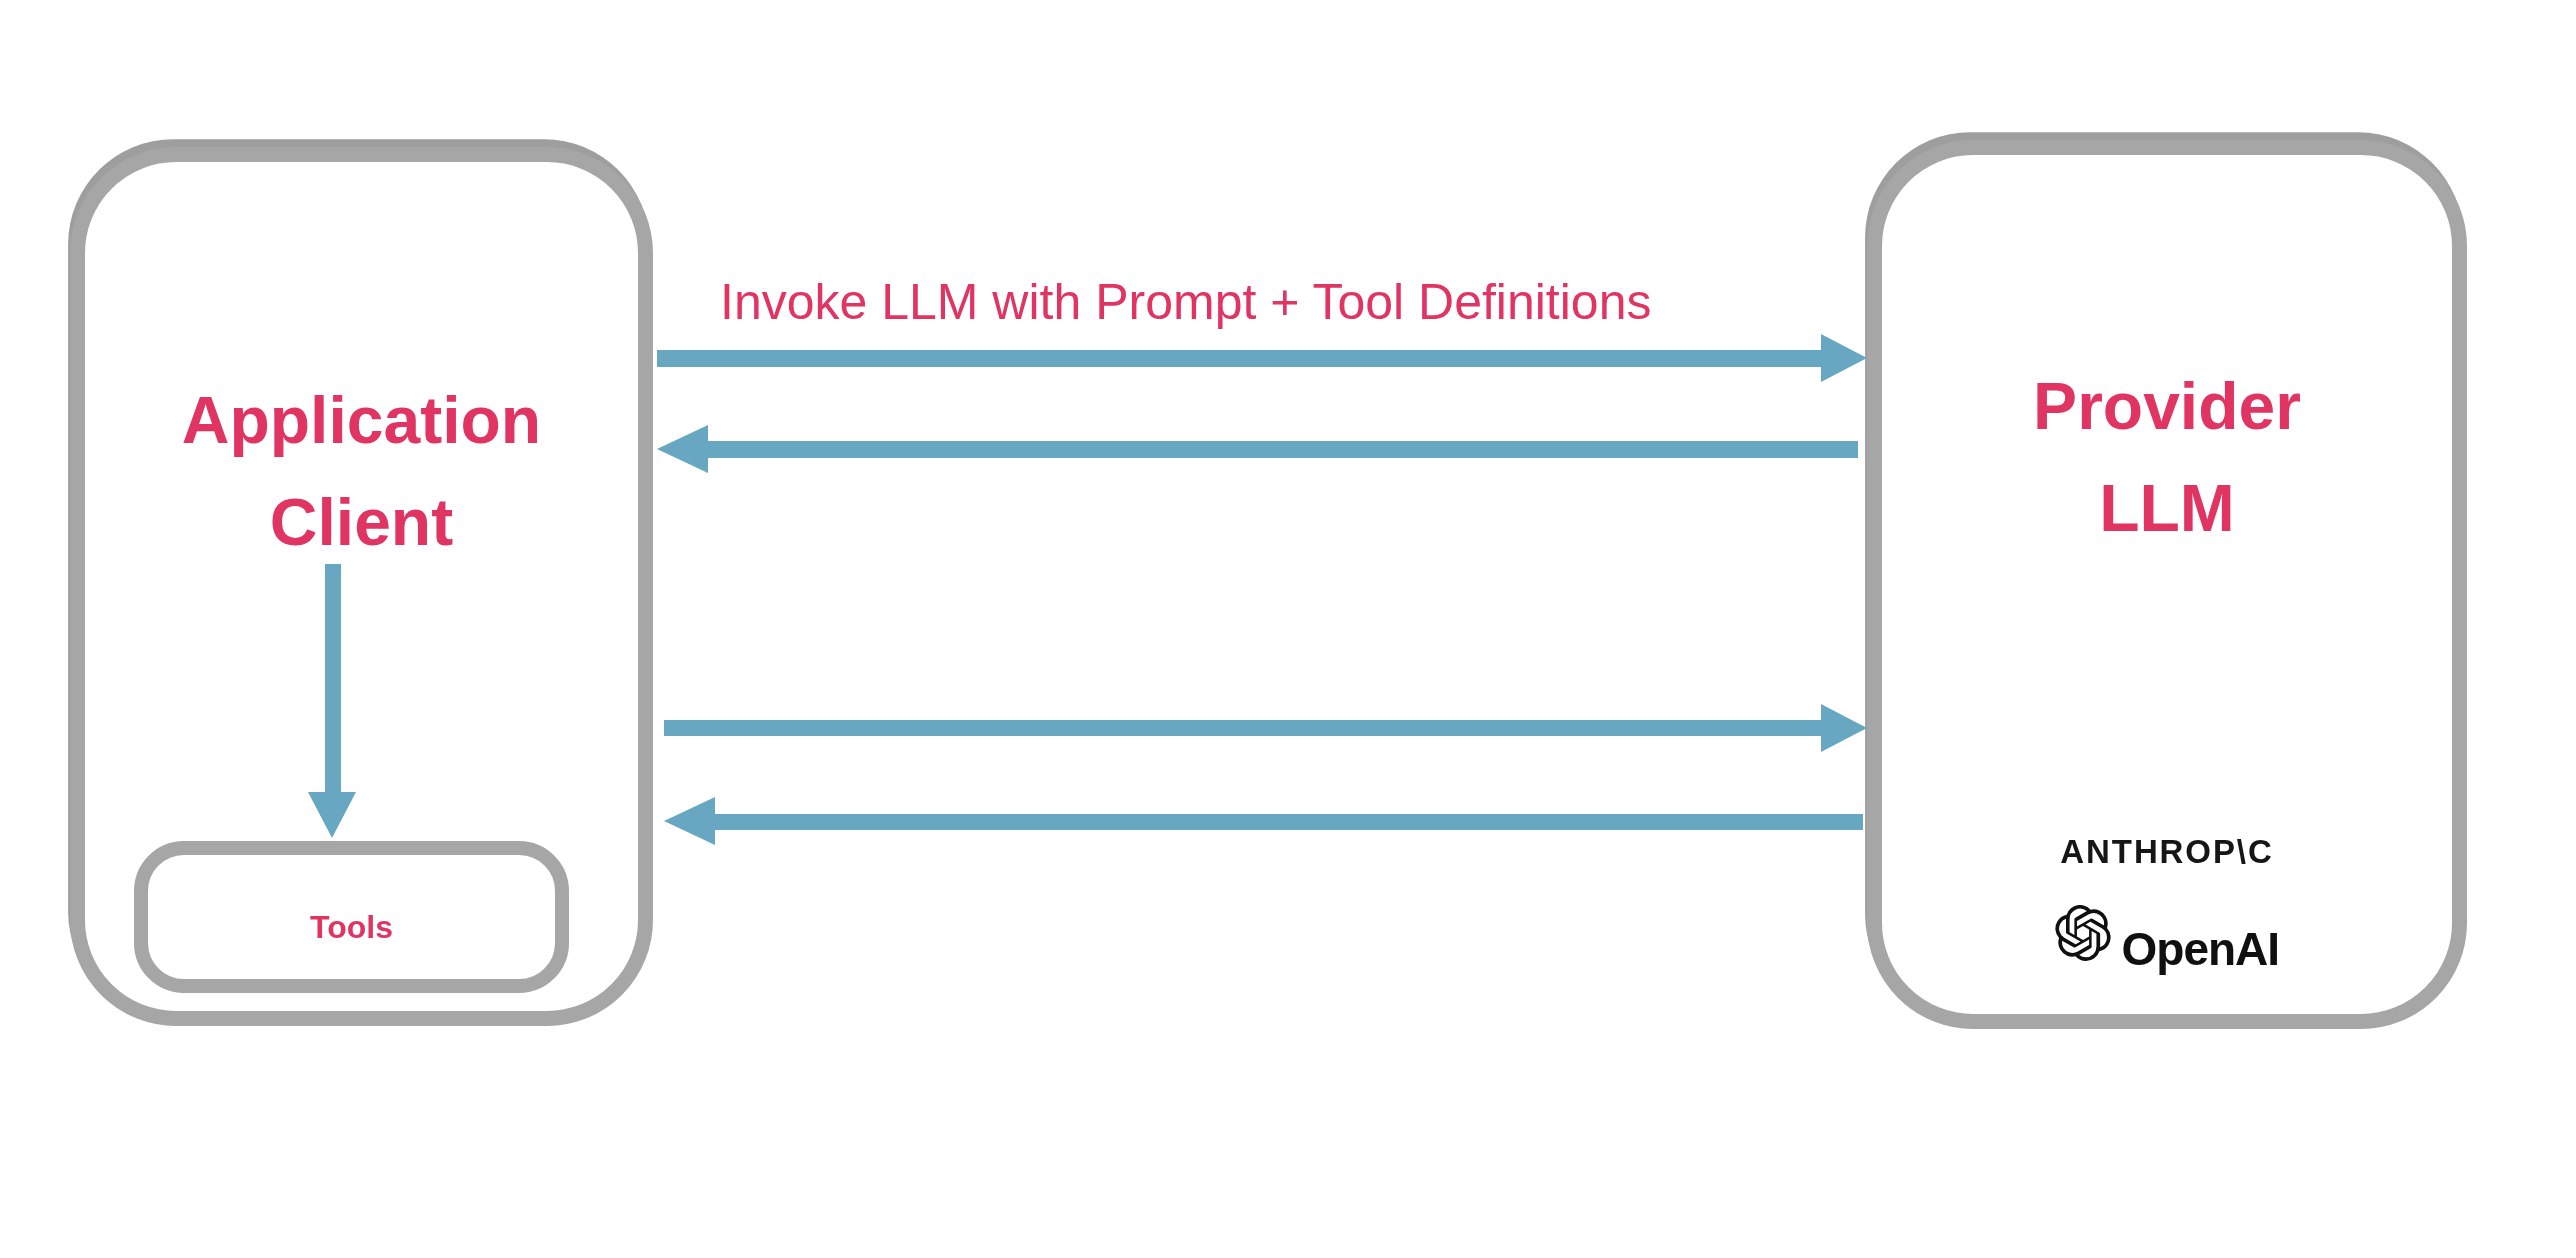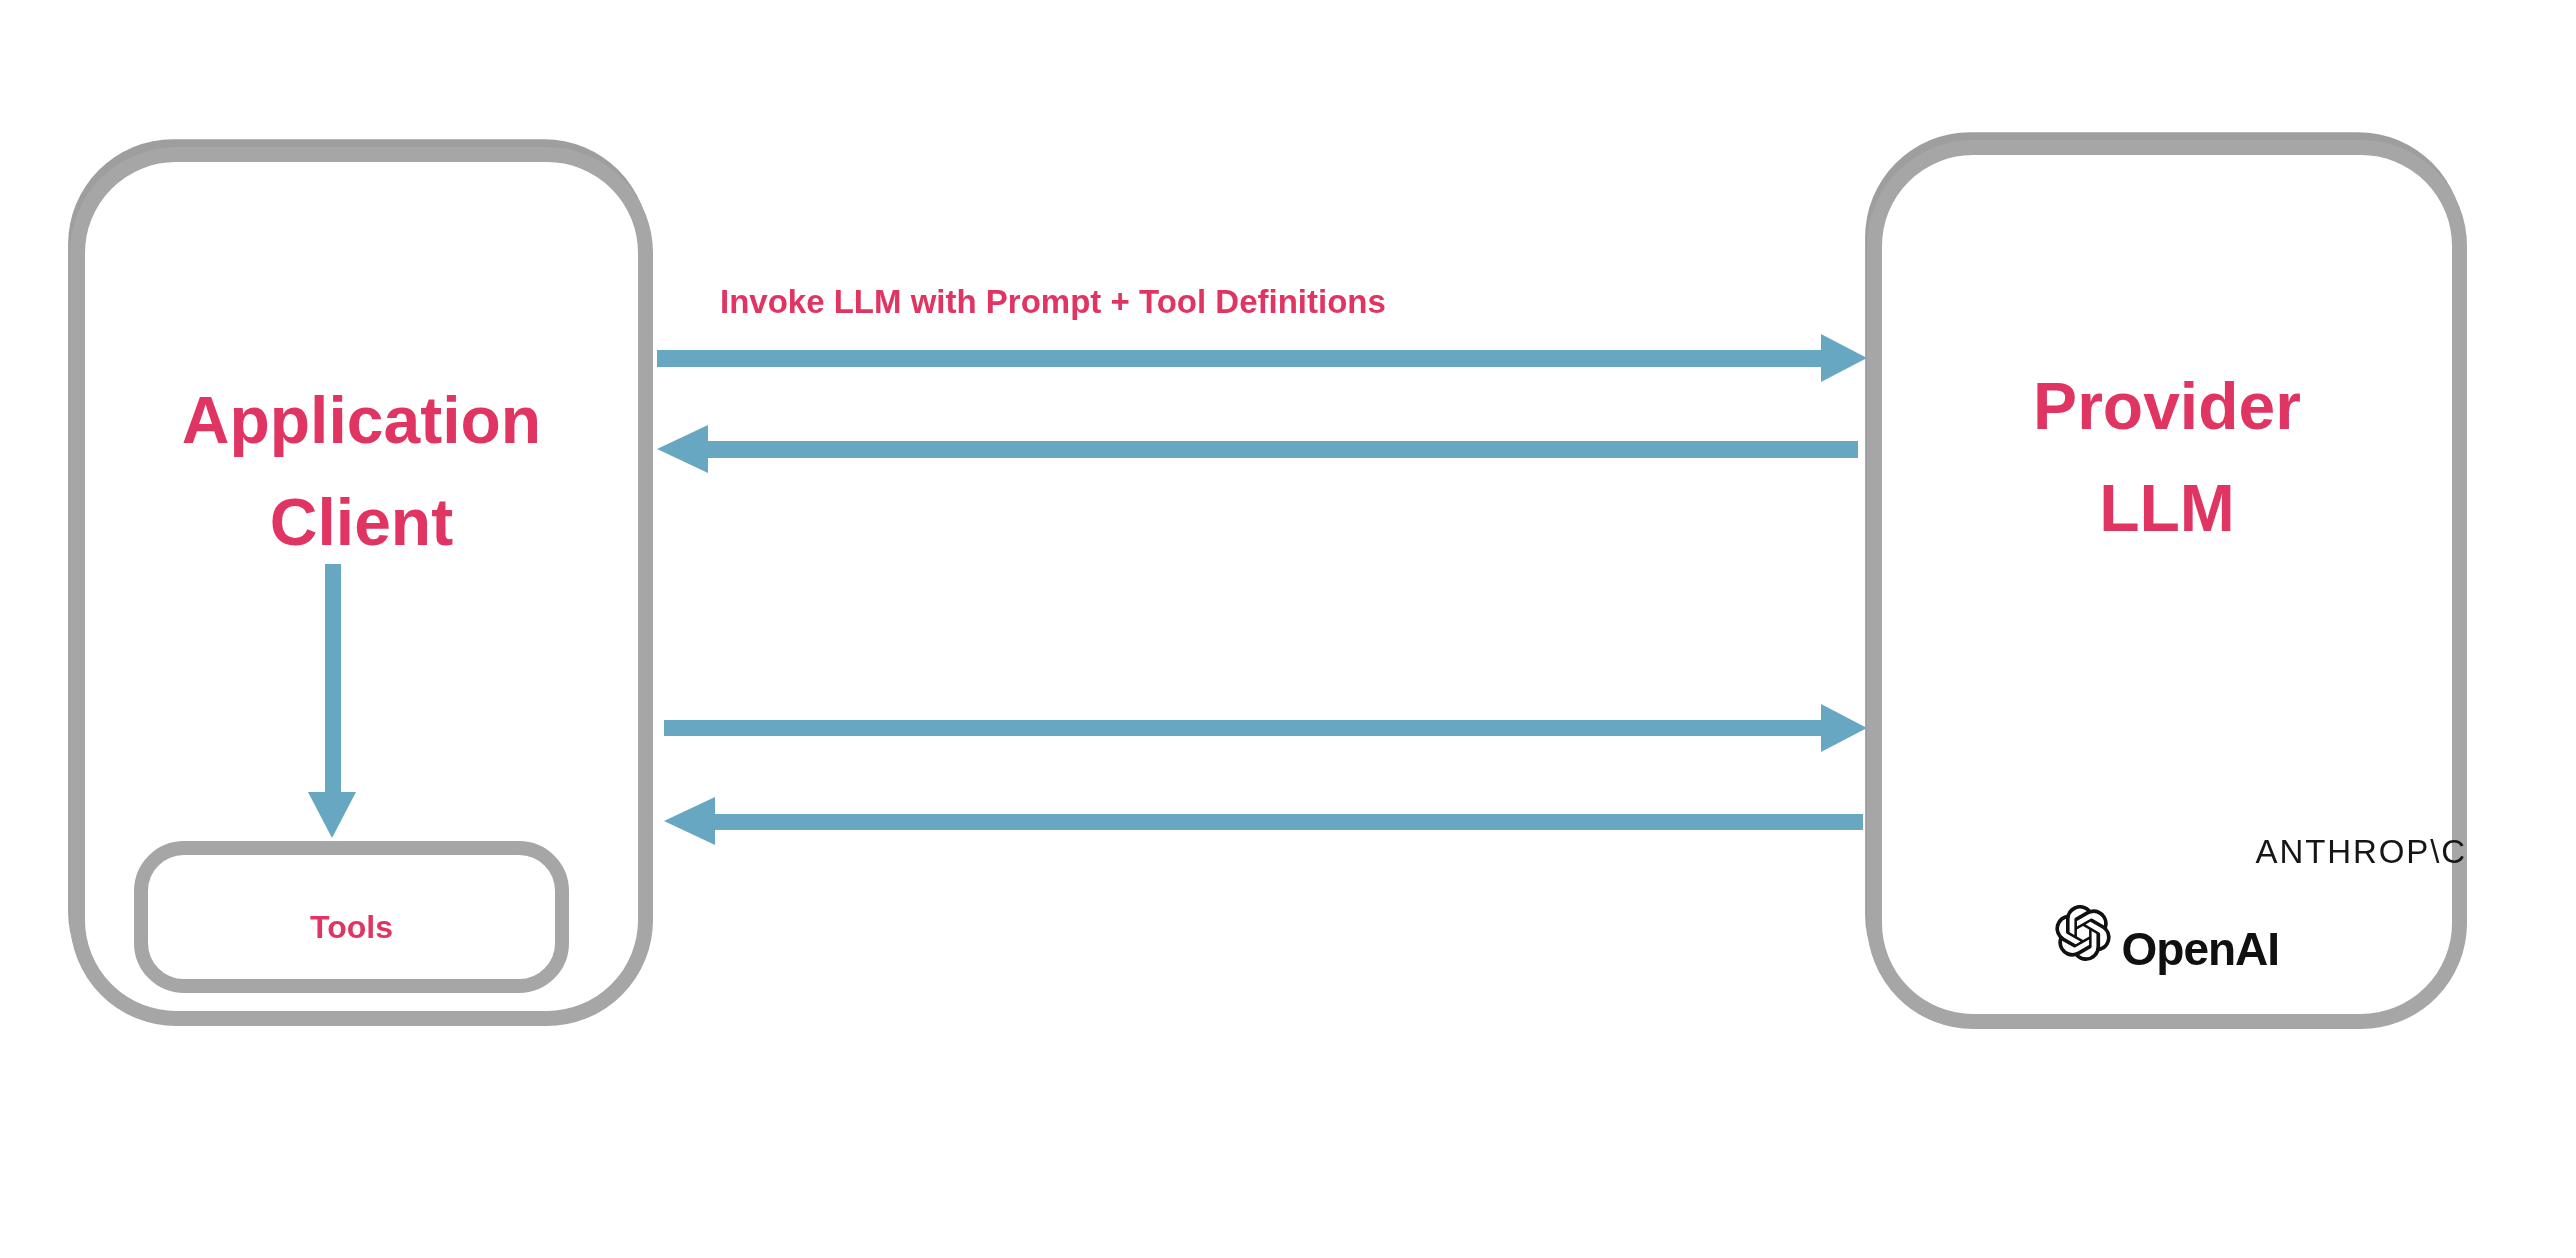--- a/index.html
+++ b/index.html
@@ -22,21 +22,21 @@
     position:absolute;left:134px;top:841px;width:435px;height:152px;
     box-sizing:border-box;border:14.5px solid var(--gray);border-radius:50px;background:#fff;
   }
   .boxtitle{
     position:absolute;text-align:center;font-weight:bold;
     font-size:66px;line-height:102px;color:var(--pink);
   }
   .client-title{left:70px;top:369px;width:583px;}
   .llm-title{left:1867px;top:355px;width:600px;}
   .flowlabel{
-    position:absolute;font-weight:bold;font-size:33px;line-height:48px;
+    position:absolute;font-weight:normal;font-size:50px;line-height:48px;
     color:var(--pink);white-space:nowrap;
   }
   .lbl1{left:720px;top:278px;}
   .lbl2{left:737px;top:481px;}
   .lbl3{left:720px;top:651px;}
   .lbl4{left:737px;top:848px;}
   .run-note{
     position:absolute;left:371px;top:609px;font-weight:bold;font-size:39px;
     line-height:45px;color:var(--pink);white-space:pre-line;
   }
@@ -52,22 +52,22 @@
   .v-shaft{left:325px;top:564px;width:16.4px;height:228px;}
   .head{position:absolute;width:0;height:0;}
   .head-right{border-top:24px solid transparent;border-bottom:24px solid transparent;border-left:46px solid var(--blue);}
   .a1-head{left:1821px;top:334px;}
   .a3-head{left:1821px;top:704px;}
   .head-left{border-top:24px solid transparent;border-bottom:24px solid transparent;border-right:51px solid var(--blue);}
   .a2-head{left:657px;top:425px;}
   .a4-head{left:664px;top:797px;}
   .head-down{left:308px;top:792px;border-left:24px solid transparent;border-right:24px solid transparent;border-top:46px solid var(--blue);}
   .anthropic-logo{
-    position:absolute;left:1867px;top:833px;width:600px;text-align:right;
-    font-weight:normal;font-size:33px;letter-spacing:1.9px;color:var(--ink);
+    position:absolute;left:1867px;top:833px;width:600px;text-align:center;
+    font-weight:bold;font-size:33px;letter-spacing:1.9px;color:var(--ink);
   }
   .openai-logo{
     position:absolute;left:1867px;top:897px;width:600px;height:72px;
     display:flex;align-items:center;justify-content:center;gap:10.6px;
   }
   .openai-mark{width:56px;height:56px;}
   .openai-word{font-weight:bold;font-size:46px;letter-spacing:-1px;color:#101010;margin-top:32px;}
 </style>
 </head>
 <body>

